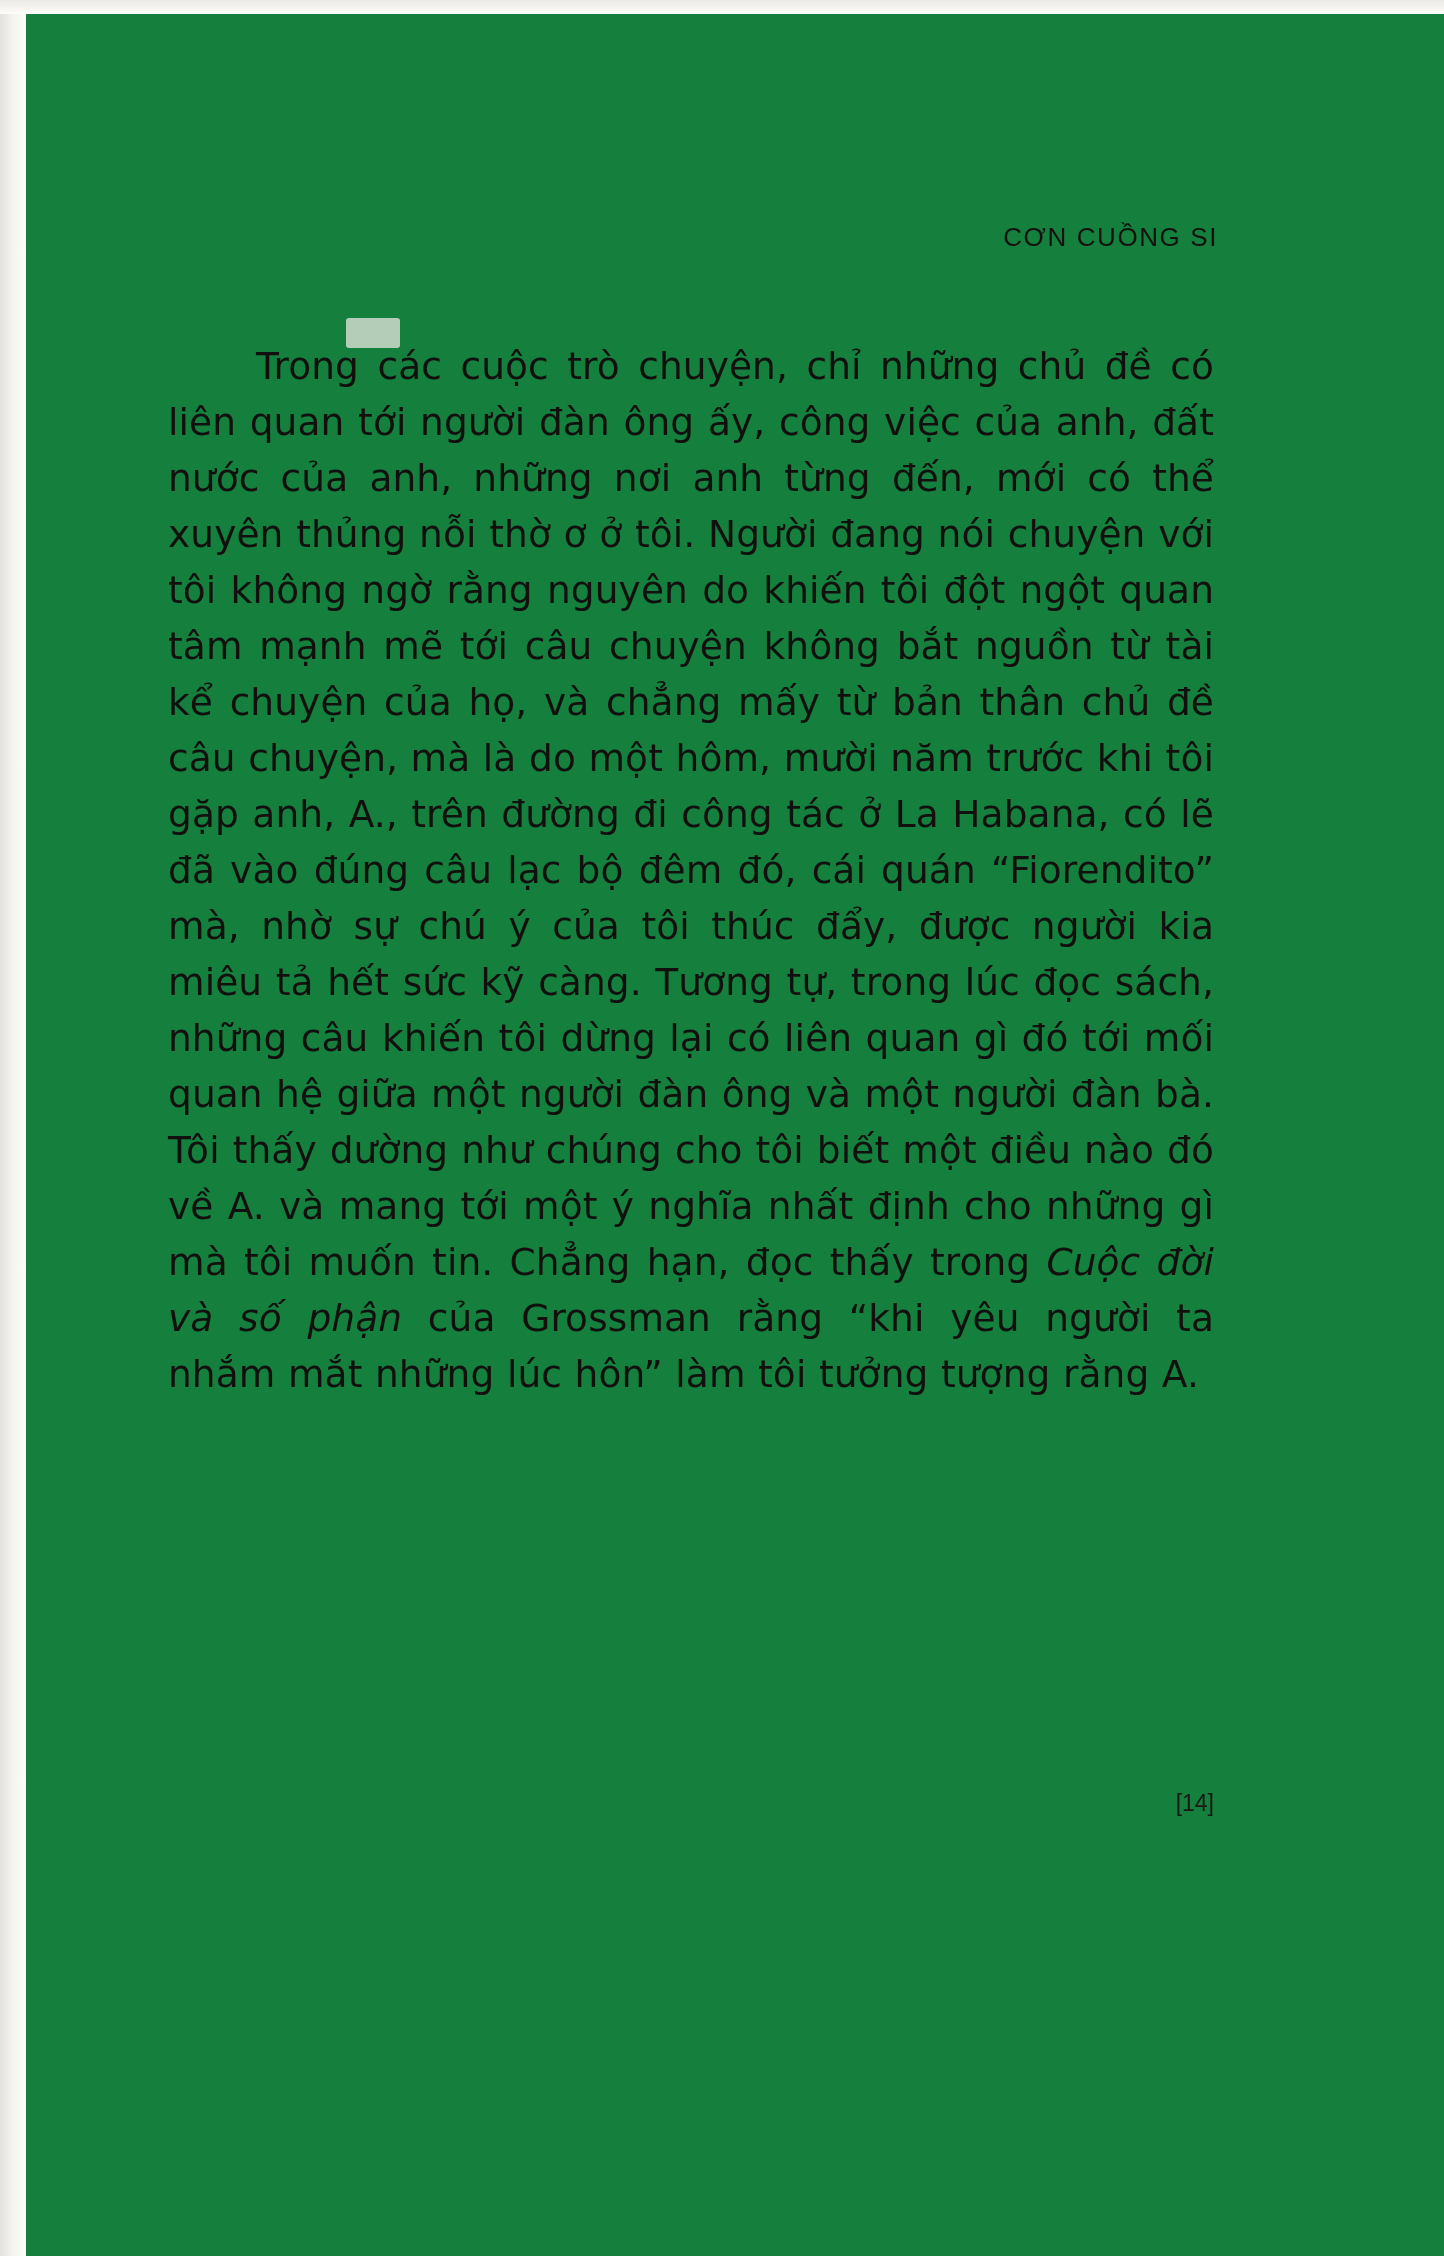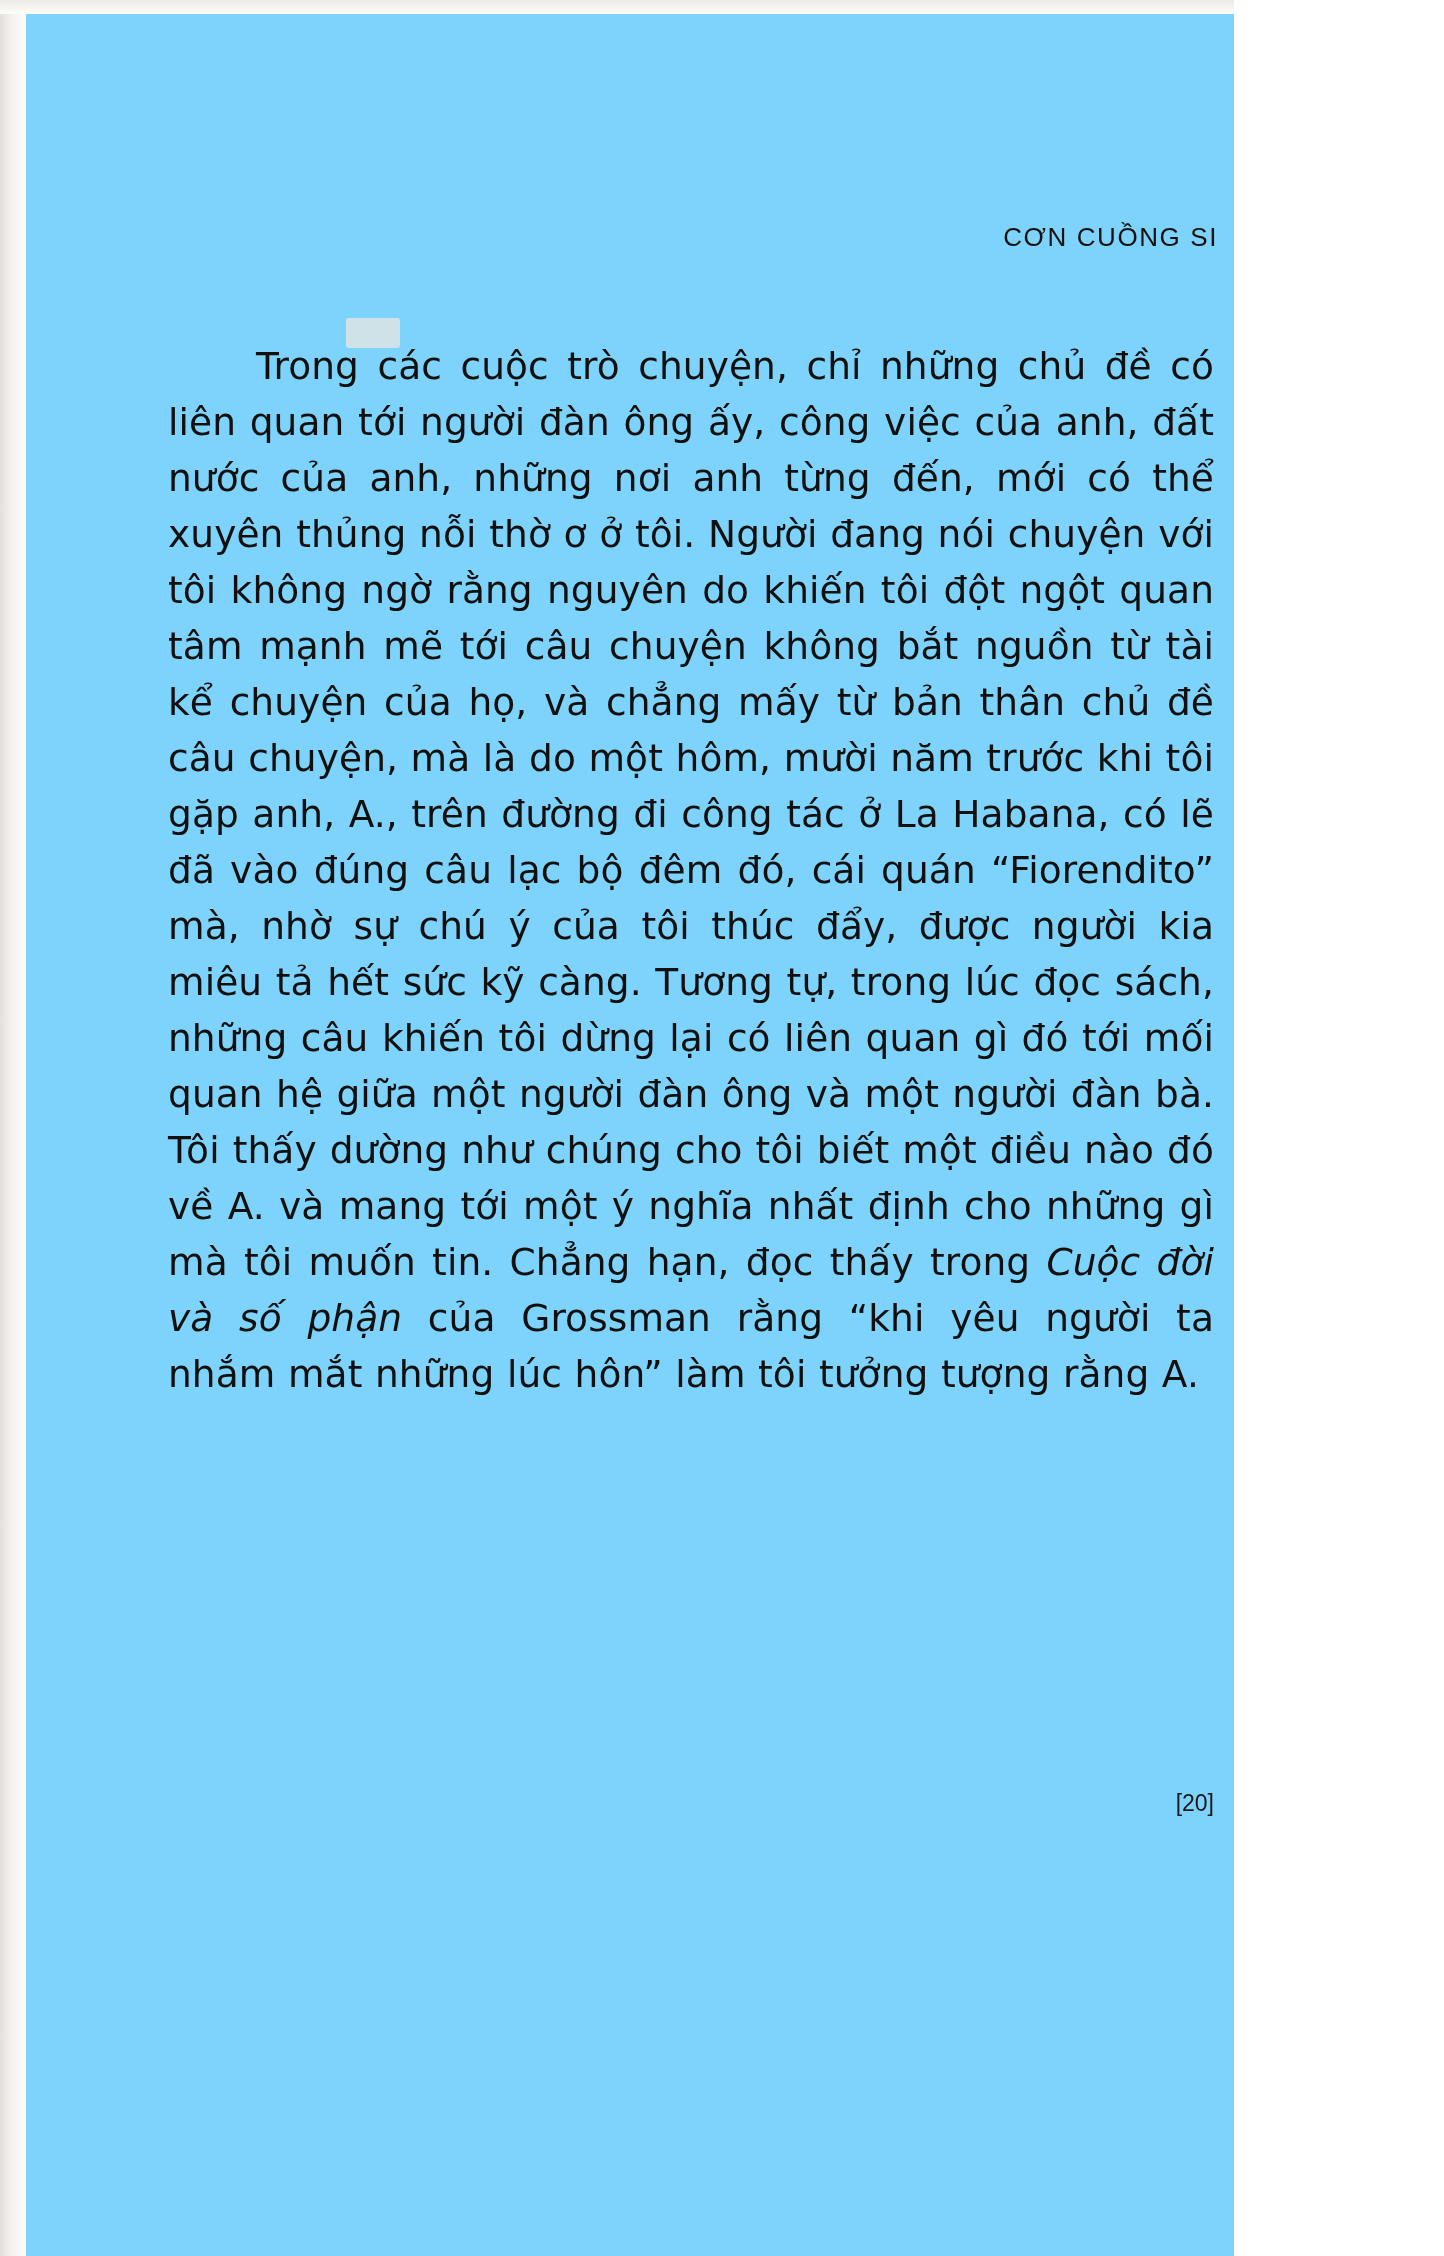--- a/index.html
+++ b/index.html
@@ -2,23 +2,23 @@
 <html><head>
 <meta charset="utf-8">
 <style>
   html, body {
     margin: 0;
     padding: 0;
     background: #ffffff;
   }
   .page {
     position: relative;
-    width: 1234px;
+    width: 1444px;
     height: 2256px;
-    background: #7dd3fc;
+    background: #15803d;
     overflow: hidden;
     font-family: "Liberation Sans", sans-serif;
   }
   
   .gutter-left {
     position: absolute;
     left: 0;
     top: 0;
     width: 26px;
     height: 100%;
@@ -99,15 +99,15 @@
 
   <div class="content">
     <div class="running-head">CƠN CUỒNG SI</div>
 
     <div class="scan-smudge"></div>
 
     <p class="body-text">
       <span class="indent"></span><span>Trong các cuộc trò chuyện, chỉ những chủ đề có liên quan tới người đàn ông ấy, công việc của anh, đất nước của anh, những nơi anh từng đến, mới có thể xuyên thủng nỗi thờ ơ ở tôi. Người đang nói chuyện với tôi không ngờ rằng nguyên do khiến tôi đột ngột quan tâm mạnh mẽ tới câu chuyện không bắt nguồn từ tài kể chuyện của họ, và chẳng mấy từ bản thân chủ đề câu chuyện, mà là do một hôm, mười năm trước khi tôi gặp anh, A., trên đường đi công tác ở La Habana, có lẽ đã vào đúng câu lạc bộ đêm đó, cái quán “Fiorendito” mà, nhờ sự chú ý của tôi thúc đẩy, được người kia miêu tả hết sức kỹ càng. Tương tự, trong lúc đọc sách, những câu khiến tôi dừng lại có liên quan gì đó tới mối quan hệ giữa một người đàn ông và một người đàn bà. Tôi thấy dường như chúng cho tôi biết một điều nào đó về A. và mang tới một ý nghĩa nhất định cho những gì mà tôi muốn tin. Chẳng hạn, đọc thấy trong </span><i>Cuộc đời và số phận</i><span> của Grossman rằng “khi yêu người ta nhắm mắt những lúc hôn” làm tôi tưởng tượng rằng A.</span>
     </p>
 
-    <div class="folio">[20]</div>
+    <div class="folio">[14]</div>
   </div>
 </div>
 
 </body></html>

